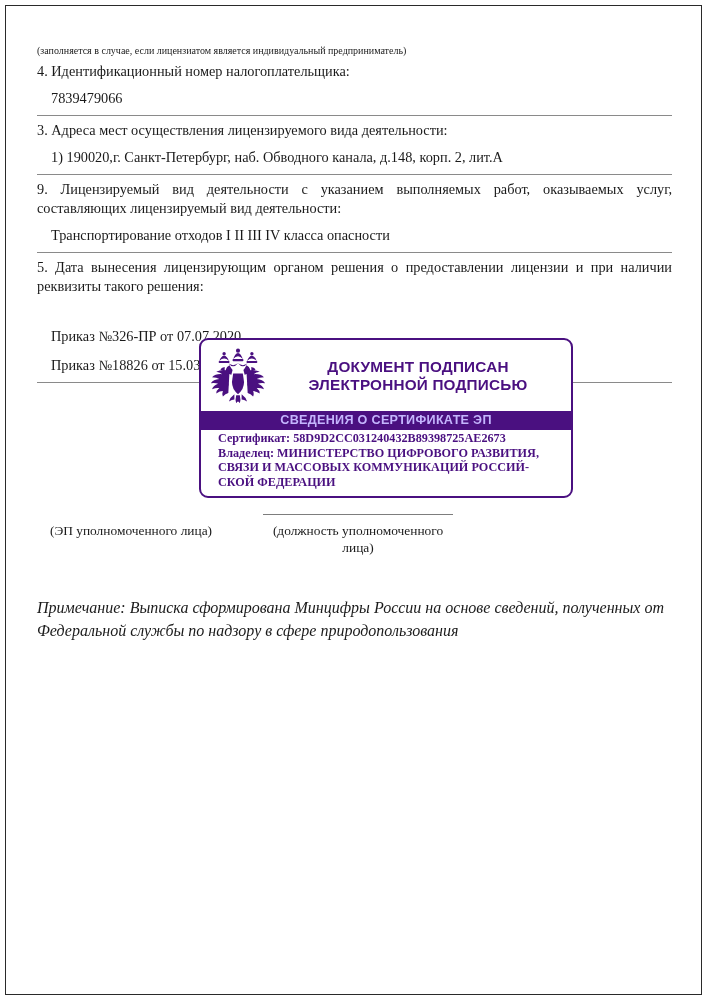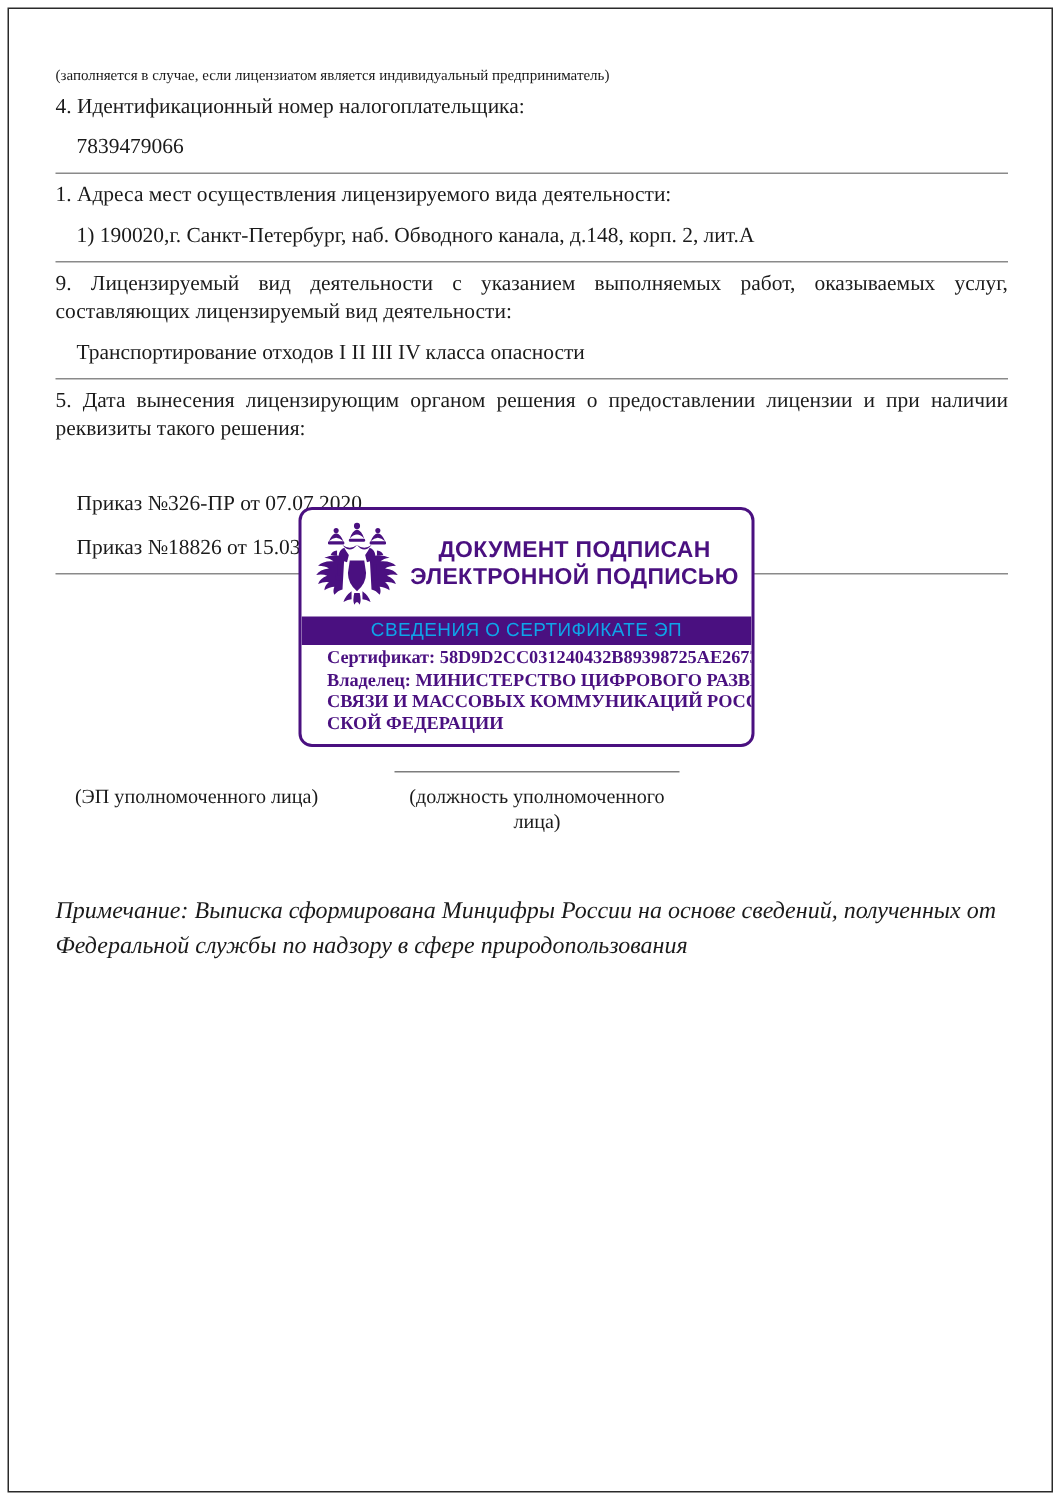--- a/index.html
+++ b/index.html
@@ -63,21 +63,21 @@
   .section-value.tight {
     padding-bottom: 4px;
     margin-top: 23px;
   }
 
   
   .stamp-wrap {
     position: absolute;
     left: 199px;
     top: 338px;
-    width: 304px;
+    width: 374px;
   }
   .stamp {
     border: 2.5px solid #4a1080;
     border-radius: 9px;
     background: #ffffff;
     overflow: hidden;
   }
   .stamp-head {
     display: flex;
     align-items: center;
@@ -95,23 +95,23 @@
     text-align: center;
     color: #4a1080;
     font-weight: bold;
     font-size: 15.3px;
     line-height: 1.16;
     letter-spacing: 0.2px;
     font-family: "Liberation Sans", "DejaVu Sans", sans-serif;
   }
   .stamp-banner {
     background: #4a1080;
-    color: #0ea5e9;
+    color: #c4b5fd;
     text-align: center;
-    font-weight: normal;
+    font-weight: bold;
     font-size: 12.6px;
     letter-spacing: 0.3px;
     padding: 2px 0 3px 0;
     font-family: "Liberation Sans", "DejaVu Sans", sans-serif;
   }
   .stamp-body {
     padding: 1px 5px 6px 17px;
     color: #4a1080;
     font-size: 12.2px;
     line-height: 1.2;
@@ -169,21 +169,21 @@
 
     <div class="header-note">(заполняется в случае, если лицензиатом является индивидуальный предприниматель)</div>
 
     <div class="section">
       <p class="section-title">4. Идентификационный номер налогоплательщика:</p>
       <p class="section-value">7839479066</p>
     </div>
     <div class="rule"></div>
 
     <div class="section">
-      <p class="section-title">1. Адреса мест осуществления лицензируемого вида деятельности:</p>
+      <p class="section-title">3. Адреса мест осуществления лицензируемого вида деятельности:</p>
       <p class="section-value">1) 190020,г. Санкт-Петербург, наб. Обводного канала, д.148, корп. 2, лит.А</p>
     </div>
     <div class="rule"></div>
 
     <div class="section">
       <p class="section-title">9. Лицензируемый вид деятельности с указанием выполняемых работ, оказываемых услуг, составляющих лицензируемый вид деятельности:</p>
       <p class="section-value">Транспортирование отходов I II III IV класса опасности</p>
     </div>
     <div class="rule"></div>
 

